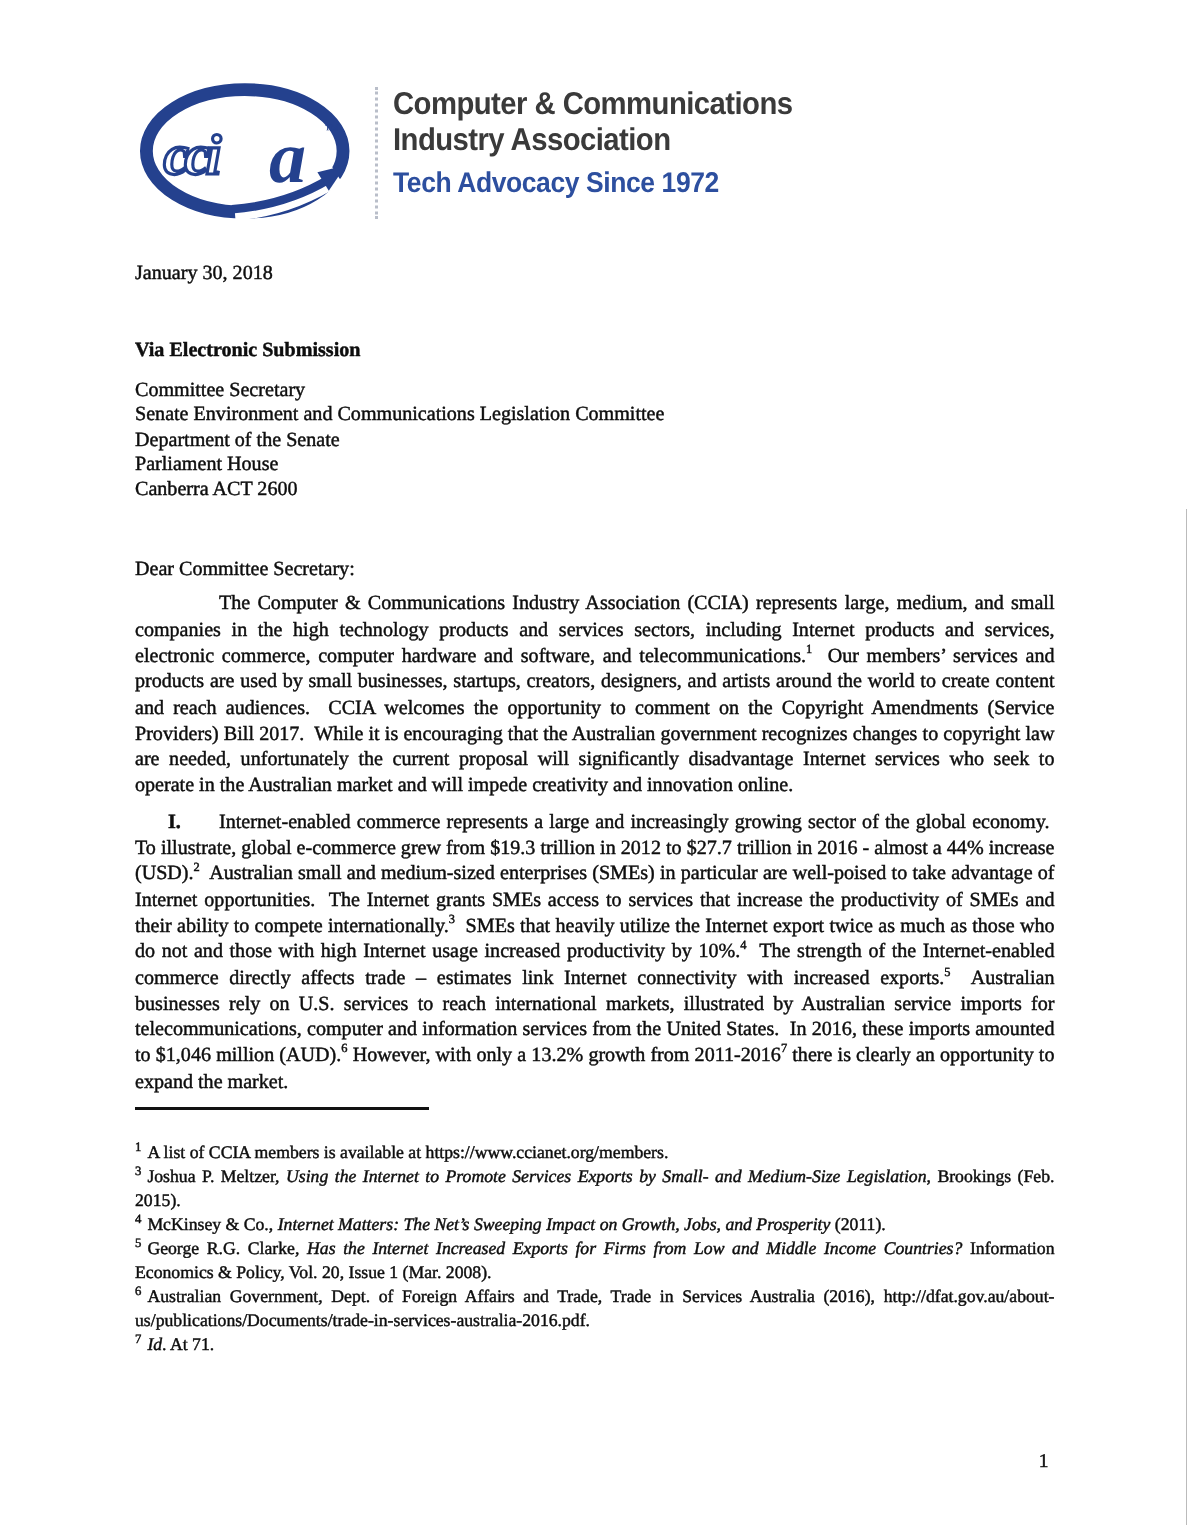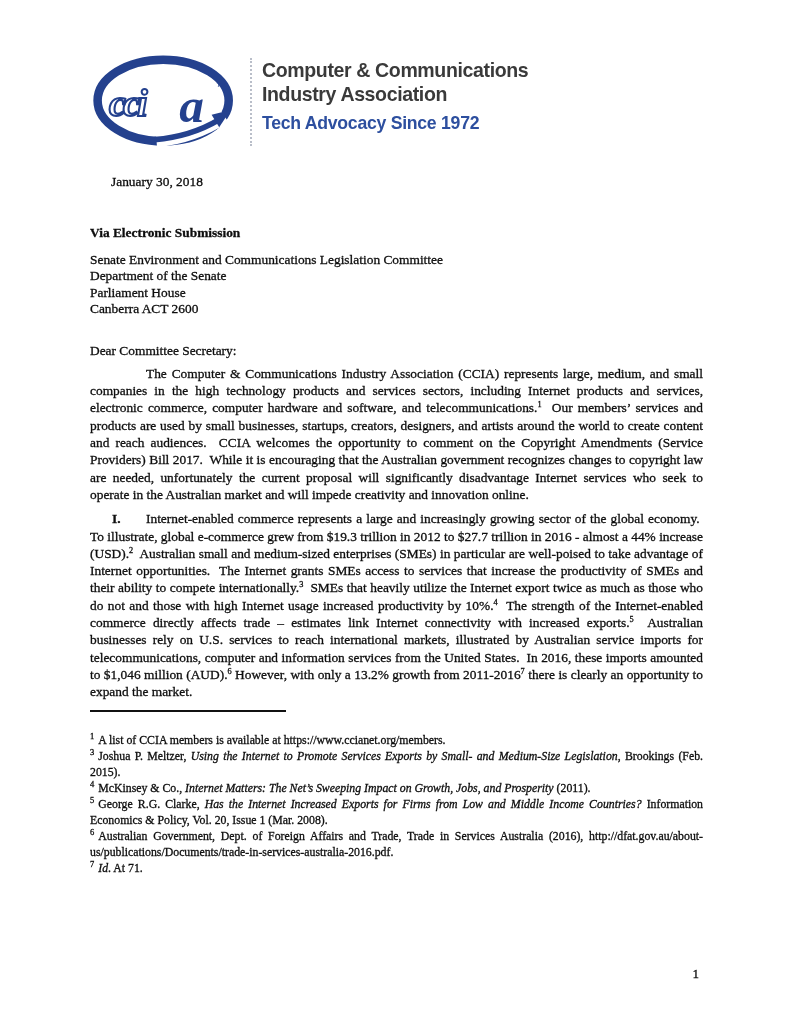--- a/index.html
+++ b/index.html
@@ -19,24 +19,24 @@
   }
   
   .letterhead { display: flex; align-items: flex-start; height: 96px; -webkit-text-stroke: 0; }
   .logo-svg { width: 152px; height: 95px; flex: 0 0 auto; }
   .lh-divider { border-left: 2.5px dotted #b9bec9; height: 88px; margin: 3px 10px 0 8px; }
   .org-block { transform: scaleX(0.93); transform-origin: left top; padding-top: 3px;
                font-family: "Liberation Sans", sans-serif; }
   .org-name { font-size: 21px; line-height: 23.5px; font-weight: bold; color: #3a3a3a; letter-spacing: -0.4px; }
   .org-tagline { font-size: 19px; font-weight: bold; color: #2d4f9f; margin-top: 9px; letter-spacing: -0.3px; }
   
-  .date { margin-top: 22px; margin-left: 21px; }
+  .date { margin-top: 22px; }
   .via { margin-top: 34px; font-weight: bold; }
   .address { margin-top: 10px; line-height: 16.5px; }
-  .salutation { margin-top: 24px; }
+  .salutation { margin-top: 36px; }
   .body-para { margin-top: 6px; text-align: justify; text-indent: 56px; font-family: Liberation Serif, serif; }
   .sec-heading { margin-top: 7px; margin-bottom: 6px; font-weight: bold; position: relative; padding-left: 72px; }
   .sec-num { position: absolute; left: 22px; top: 0; }
   sup { font-size: 0.62em; vertical-align: super; line-height: 0; }
   
   .fn-sep { width: 196px; border-top: 2px solid #111; margin-top: 9px; }
   .footnotes { margin-top: 20px; font-size: 11.8px; line-height: 16px; text-align: justify; }
   .fn sup { font-size: 8.5px; margin-right: 4px; }
   .page-number { position: absolute; right: 92px; bottom: 42px; font-size: 13px; }
 </style>
@@ -62,20 +62,21 @@
         <div>Industry Association</div>
       </div>
       <div class="org-tagline">Tech Advocacy Since 1972</div>
     </div>
   </header>
 
   <div class="date">January 30, 2018</div>
   <div class="via">Via Electronic Submission</div>
 
   <div class="address">
+    <div>Committee Secretary</div>
     <div>Senate Environment and Communications Legislation Committee</div>
     <div>Department of the Senate</div>
     <div>Parliament House</div>
     <div>Canberra ACT 2600</div>
   </div>
 
   <div class="salutation">Dear Committee Secretary:</div>
 
   <p class="body-para"><span>The Computer &amp; Communications Industry Association (CCIA) represents large, medium, and small companies in the high technology products and services sectors, including Internet products and services, electronic commerce, computer hardware and software, and telecommunications.</span><sup>1</sup><span>&nbsp; Our members’ services and products are used by small businesses, startups, creators, designers, and artists around the world to create content and reach audiences.&nbsp; CCIA welcomes the opportunity to comment on the Copyright Amendments (Service Providers) Bill 2017.&nbsp; While it is encouraging that the Australian government recognizes changes to copyright law are needed, unfortunately the current proposal will significantly disadvantage Internet services who seek to operate in the Australian market and will impede creativity and innovation online.</span></p>
 

